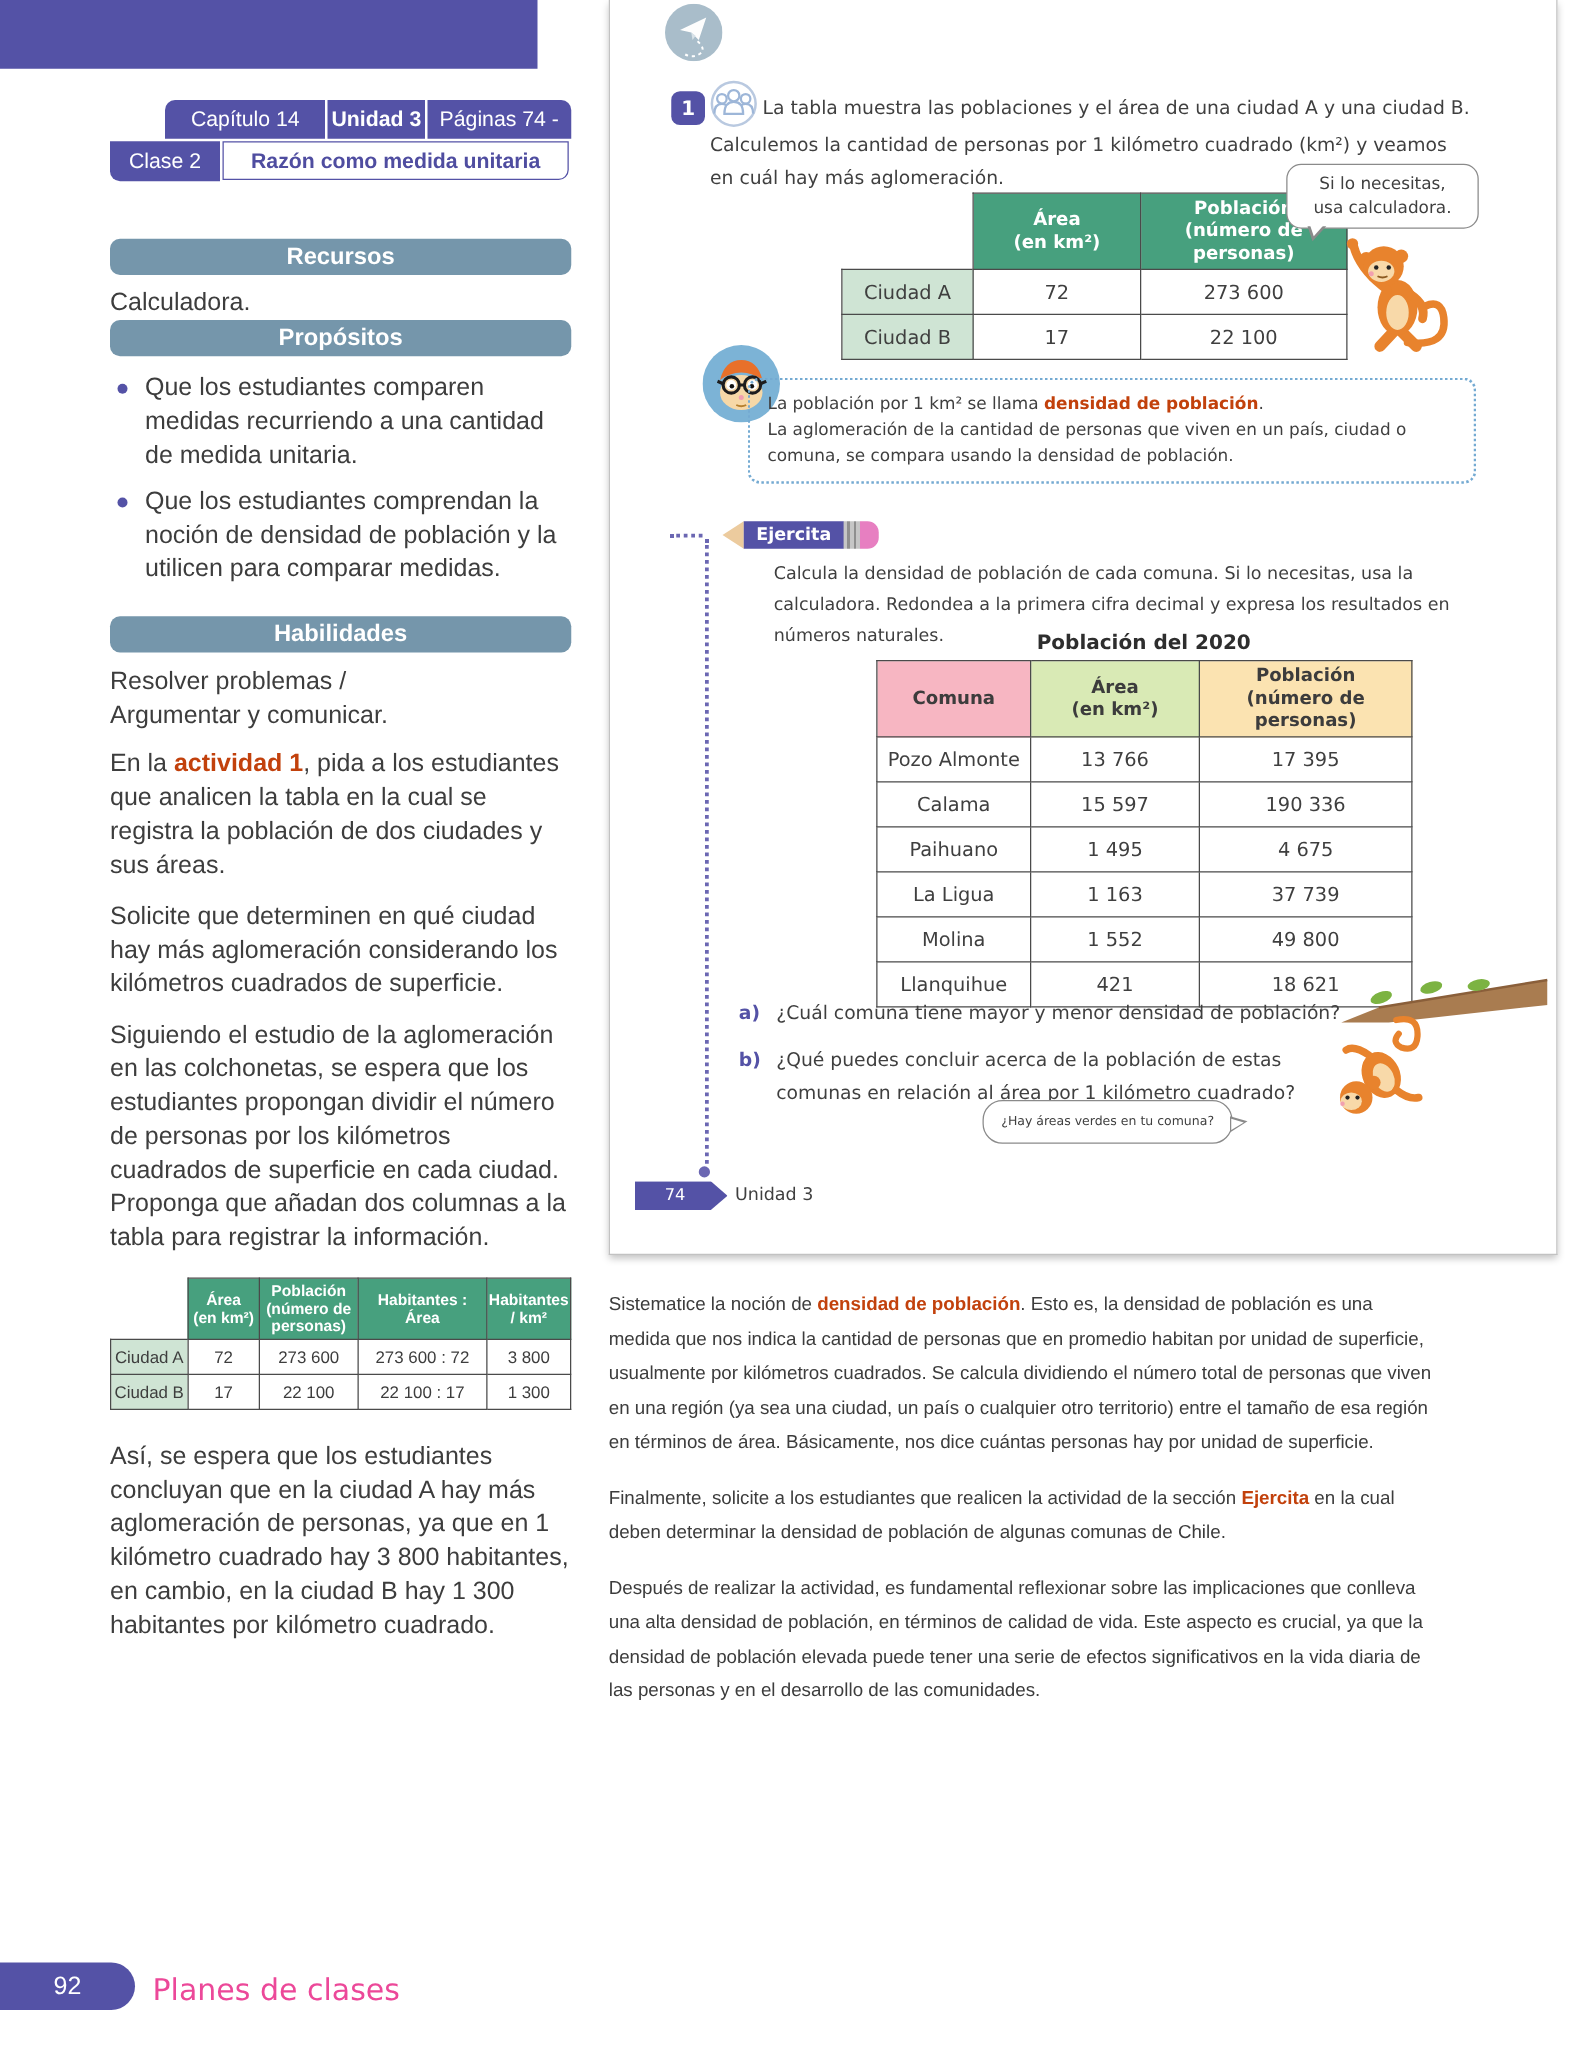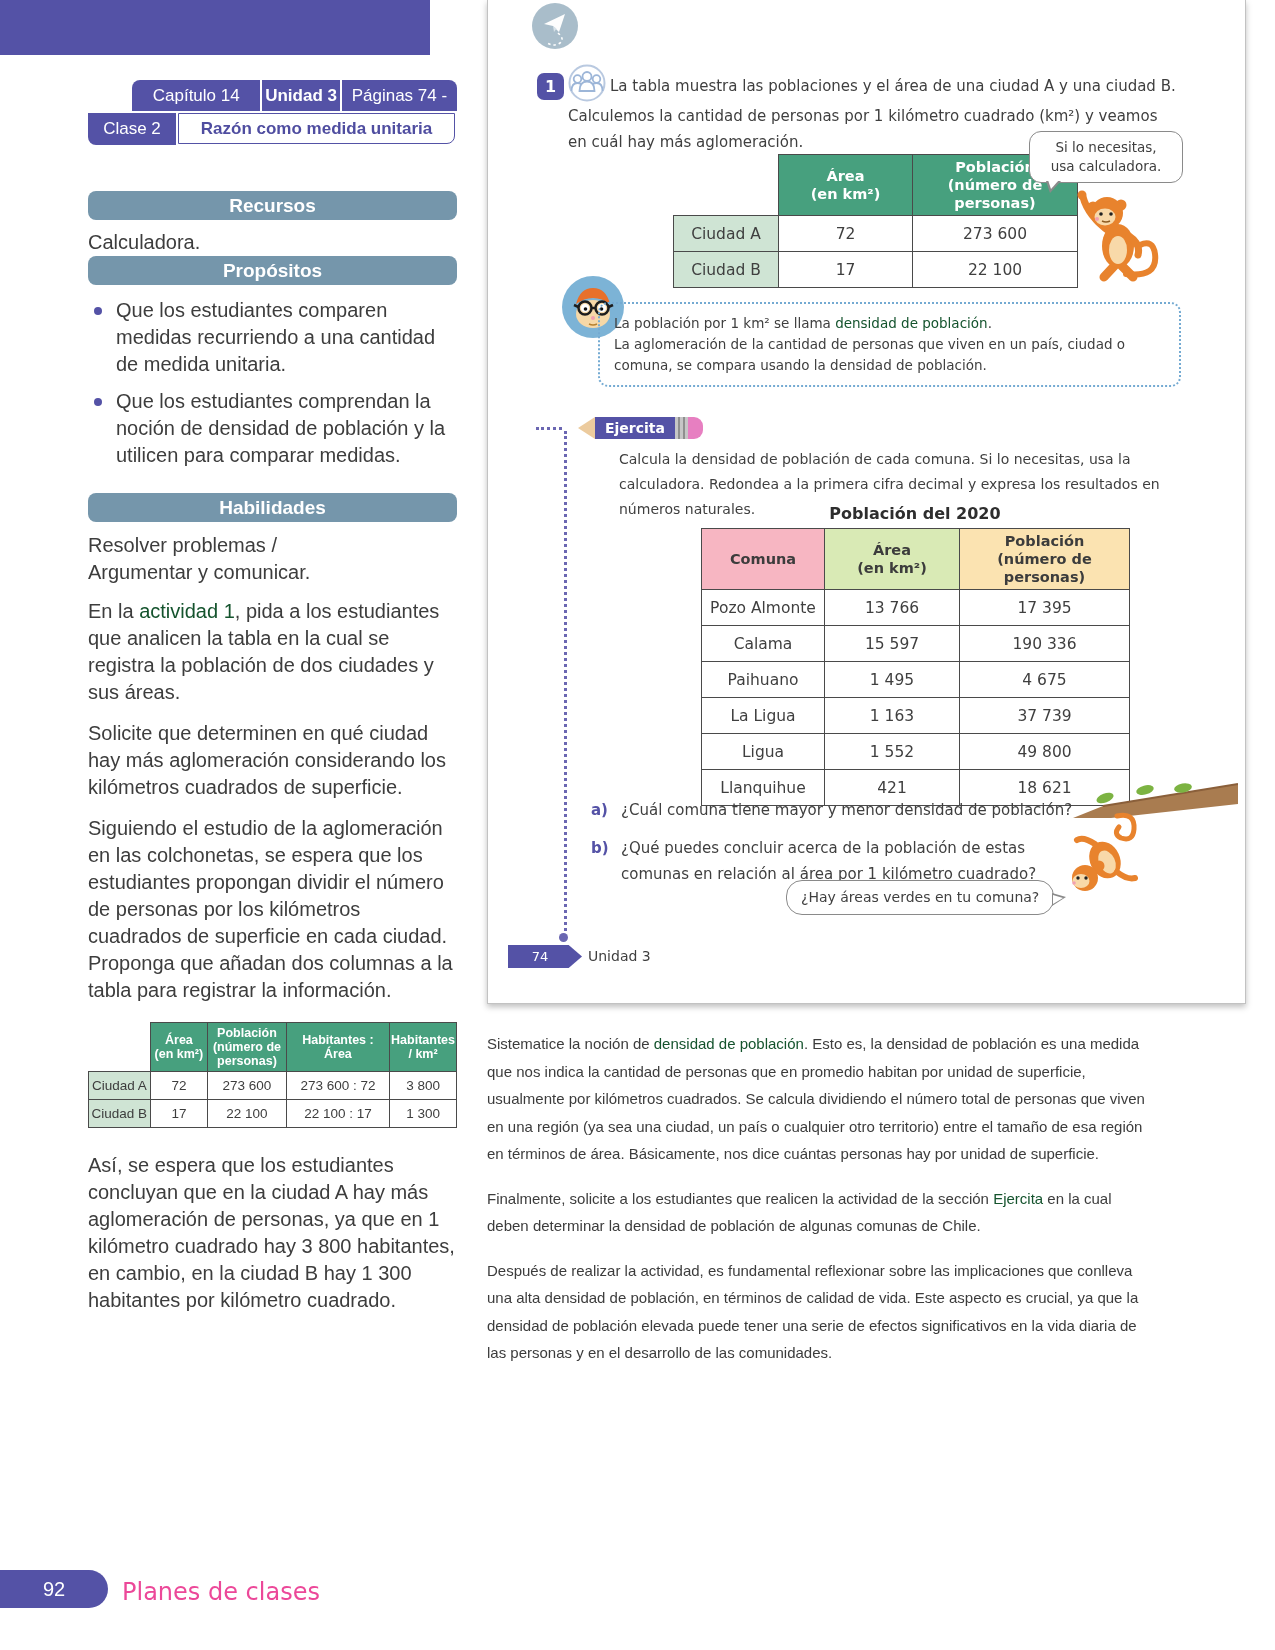--- a/index.html
+++ b/index.html
@@ -88,21 +88,21 @@
            line-height:23px;text-align:center;padding-right:10px;box-sizing:border-box;
            clip-path:polygon(0 0,82% 0,100% 50%,82% 100%,0 100%);}
   .unidad3{left:100px;top:948px;font-size:14px;color:#3f3f3f;}
   
   .bottom{position:absolute;left:487px;top:1030px;width:662px;font-size:15px;line-height:27.5px;color:#3c3c3c;}
   .bottom p{margin:0 0 17px 0;}
   
   .pill92{position:absolute;left:0;top:1570px;width:108px;height:38px;background:#5452a6;
           border-radius:0 20px 20px 0;color:#fff;font-size:20px;text-align:center;line-height:38px;}
   .footlbl{position:absolute;left:122px;top:1578px;font-size:24px;color:#ec4899;font-family:"DejaVu Sans",sans-serif;}
-  b{font-weight:normal;color:#14532d;}
+  b{font-weight:bold;color:#c2410c;}
 </style>
 </head>
 <body>
 
 <div class="page">
 
   <div class="topbar"></div>
 
   <div class="leftcol">
     <div class="tabrow">
@@ -341,42 +341,42 @@
             <td>Paihuano</td>
             <td>1 495</td>
             <td>4 675</td>
           </tr>
       <tr>
             <td>La Ligua</td>
             <td>1 163</td>
             <td>37 739</td>
           </tr>
       <tr>
-            <td>Ligua</td>
+            <td>Molina</td>
             <td>1 552</td>
             <td>49 800</td>
           </tr>
       <tr>
             <td>Llanquihue</td>
             <td>421</td>
             <td>18 621</td>
           </tr>
     </tbody>
       </table>
 
     <div class="abs qrow" style="left:103px;top:797px;width:540px;">
       <span class="qlabel">a)</span>
       <span>¿Cuál comuna tiene mayor y menor densidad de población?</span>
     </div>
     <div class="abs qrow" style="left:103px;top:835px;width:510px;">
       <span class="qlabel">b)</span>
       <span style="width:475px;">¿Qué puedes concluir acerca de la población de estas comunas en relación al área por 1 kilómetro cuadrado?</span>
     </div>
 
-    <div class="abs bubble" style="left:298px;top:880px;white-space:nowrap;font-size:14px;padding:7px 14px;border-radius:16px;">
+    <div class="abs bubble" style="left:298px;top:880px;white-space:nowrap;font-size:10px;padding:7px 14px;border-radius:16px;">
       <span>¿Hay áreas verdes en tu comuna?</span>
       <span class="tail-r"></span>
     </div>
 
     <svg class="abs" style="left:545px;top:772px;" width="205" height="130" viewBox="0 0 205 130">
       <polygon points="205,12 70,34 40,46 78,46 205,32" fill="#a97c50"></polygon>
       <path d="M205 12 L70 34" stroke="#8a5f3a" stroke-width="2" fill="none"></path>
       <ellipse cx="72" cy="26" rx="9" ry="4.5" fill="#7cb342" transform="rotate(-20 72 26)"></ellipse>
       <ellipse cx="112" cy="18" rx="9" ry="4.5" fill="#7cb342" transform="rotate(-15 112 18)"></ellipse>
       <ellipse cx="150" cy="16" rx="9" ry="4.5" fill="#7cb342" transform="rotate(-10 150 16)"></ellipse>

